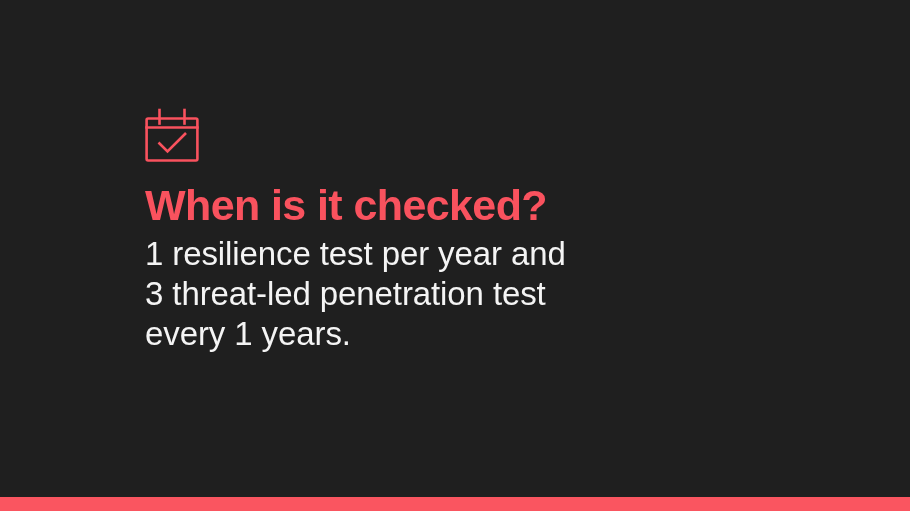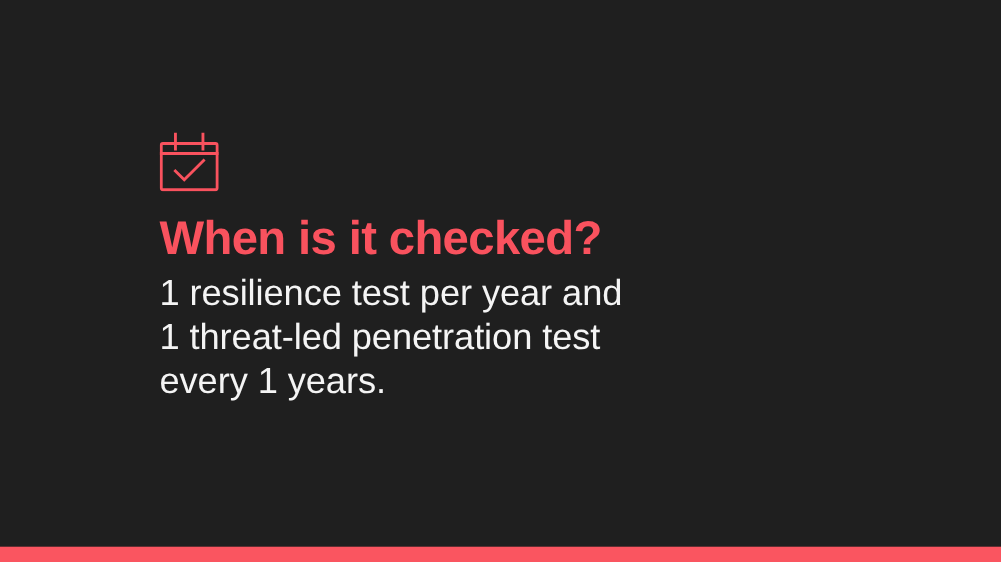--- a/index.html
+++ b/index.html
@@ -19,21 +19,21 @@
     position: relative;
     width: 910px;
     height: 511px;
     background: #1f1f1f;
     box-sizing: border-box;
   }
 
   .content {
     position: absolute;
     left: 145px;
-    top: 120px;
+    top: 108px;
     width: 640px;
   }
 
   
   .icon-wrap {
     width: 54px;
     height: 54px;
     margin-bottom: 18px;
   }
   .icon-wrap svg {
@@ -100,21 +100,21 @@
         <line x1="39.5" y1="2.0" x2="39.5" y2="15.5"></line>
 
         <polyline points="13.5,34.5 22.5,43.5 41.0,25.0" stroke-linecap="butt"></polyline>
       </svg>
     </div>
 
     <h1 class="headline">When is it checked?</h1>
 
     <p class="body-copy">
       <span class="body-line">1 resilience test per year and</span>
-      <span class="body-line">1 threat-led penetration test</span>
+      <span class="body-line">3 threat-led penetration test</span>
       <span class="body-line">every 1 years.</span>
     </p>
 
   </div>
 
   <div class="accent-bar"></div>
 
 </div>
 
 </body></html>

